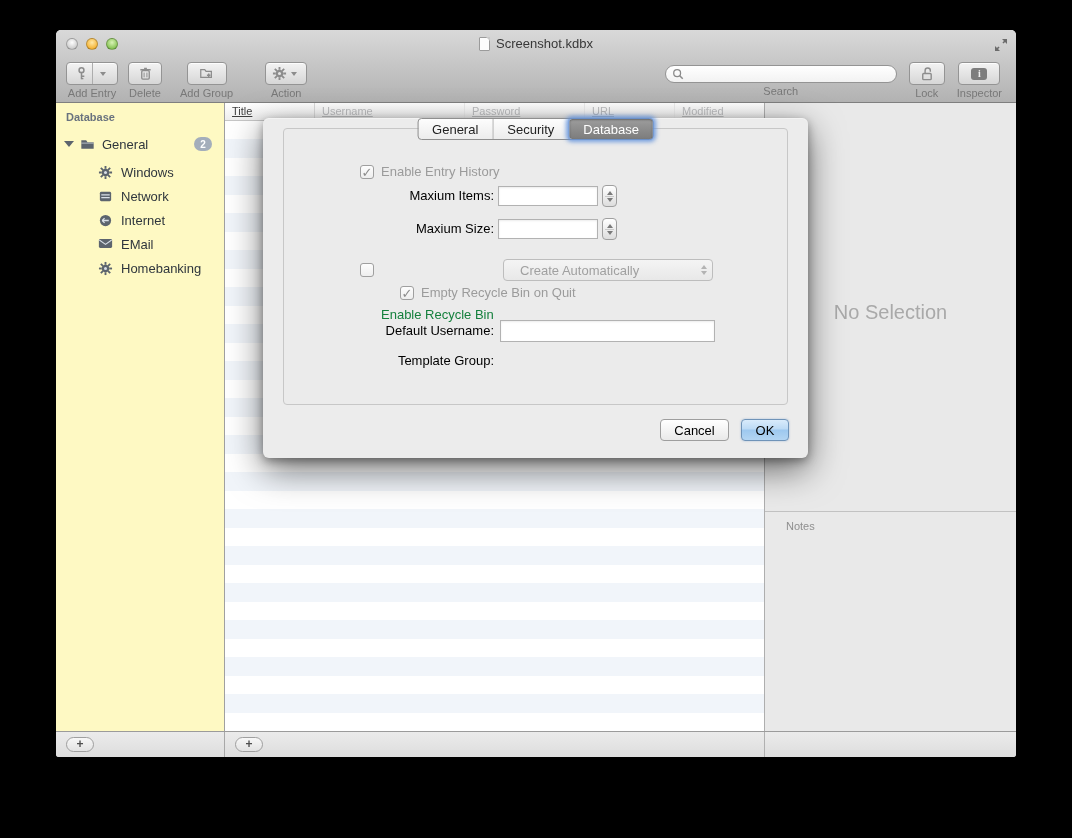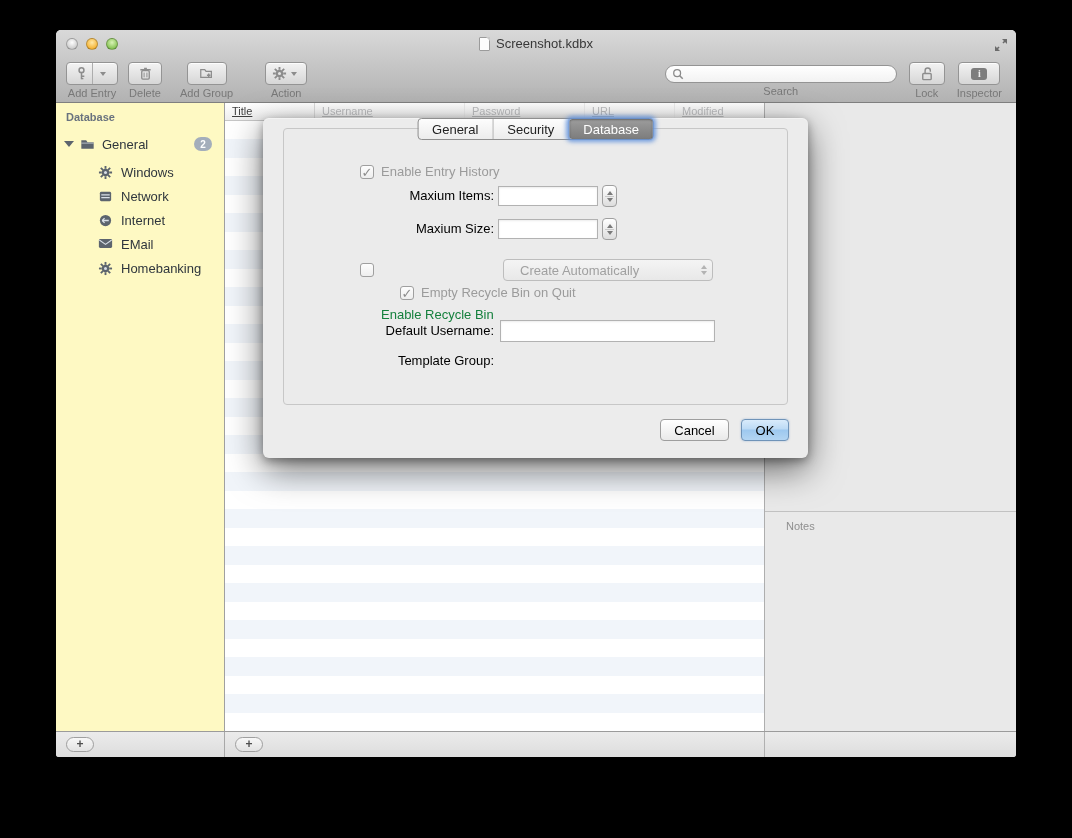--- a/index.html
+++ b/index.html
@@ -335,20 +335,21 @@
           <div class="th" style="width:90px;">Title</div>
           <div class="th faint" style="width:150px;border-right-color:#ececec;">Username</div>
           <div class="th faint" style="width:120px;border-right-color:#ececec;">Password</div>
           <div class="th faint" style="width:90px;border-right-color:#ececec;">URL</div>
           <div class="th faint" style="flex:1;border-right:none;">Modified</div>
         </div>
         <div class="tbl-body"></div>
       </div>
 
       <div class="rightpanel">
+        <div class="no-selection">No Selection</div>
         <div class="notes-divider"></div>
         <div class="notes-label">Notes</div>
       </div>
     </div>
 
     <div class="bottombar">
       <div class="bb-cell bb-sidebar">
         <div class="plus-btn">+</div>
       </div>
       <div class="bb-cell bb-main">

